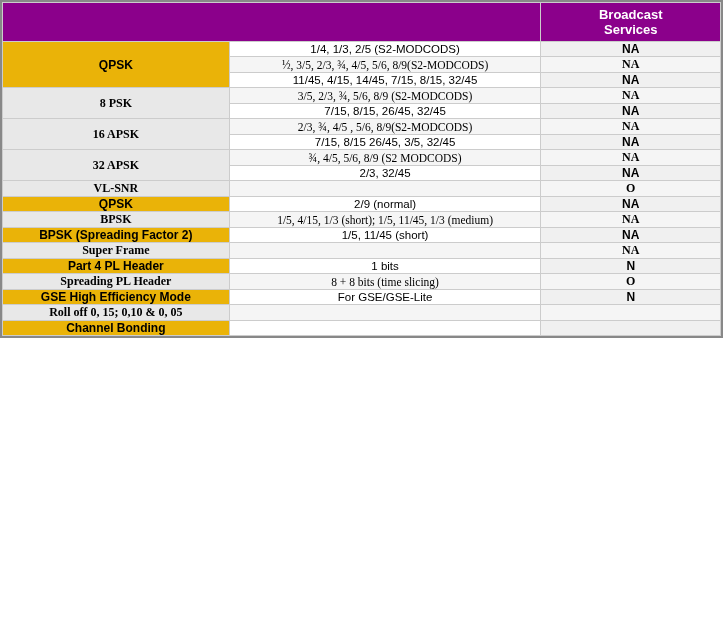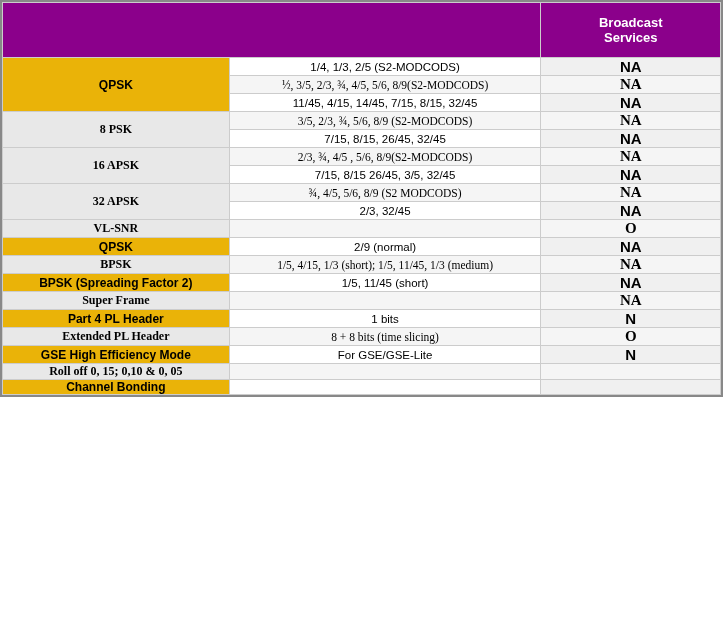--- a/index.html
+++ b/index.html
@@ -16,21 +16,21 @@
     table {
       width: 100%;
       border-collapse: collapse;
     }
     thead tr th {
       background: #8B008B;
       color: #fff;
       font-weight: bold;
       font-size: 13px;
       text-align: center;
-      padding: 12px 4px;
+      padding: 4px 4px;
       border: 1px solid #ccc;
     }
     thead tr th.sys-config {
       width: 75%;
     }
     thead tr th.broadcast {
       width: 25%;
       background: #8B008B;
     }
     tbody tr td {
@@ -45,21 +45,21 @@
       font-size: 12px;
       text-align: center;
     }
     tbody tr td.value-cell {
       background: #fff;
       font-size: 11.5px;
     }
     tbody tr td.broadcast-cell {
       background: #f0f0f0;
       font-weight: bold;
-      font-size: 15px;
+      font-size: 12px;
       text-align: center;
     }
     tbody tr:nth-child(even) td.label-cell {
       background: #e8e8e8;
     }
     
     tbody tr.shaded td {
       background-color: #f5f5f5;
       font-family: Liberation Serif, serif;
     }
@@ -143,21 +143,21 @@
           <td class="label-cell" rowspan="1">Super Frame</td>
           <td class="value-cell"></td>
           <td class="broadcast-cell">NA</td>
         </tr>
         <tr>
           <td class="label-cell" rowspan="1">Part 4 PL Header</td>
           <td class="value-cell">1 bits</td>
           <td class="broadcast-cell">N</td>
         </tr>
         <tr class="shaded">
-          <td class="label-cell" rowspan="1">Extended PL Header</td>
+          <td class="label-cell" rowspan="1">Spreading PL Header</td>
           <td class="value-cell">8 + 8 bits (time slicing)</td>
           <td class="broadcast-cell">O</td>
         </tr>
         <tr>
           <td class="label-cell" rowspan="1">GSE High Efficiency Mode</td>
           <td class="value-cell">For GSE/GSE-Lite</td>
           <td class="broadcast-cell">N</td>
         </tr>
         <tr class="shaded">
           <td class="label-cell" rowspan="1">Roll off 0, 15; 0,10 &amp; 0, 05</td>

